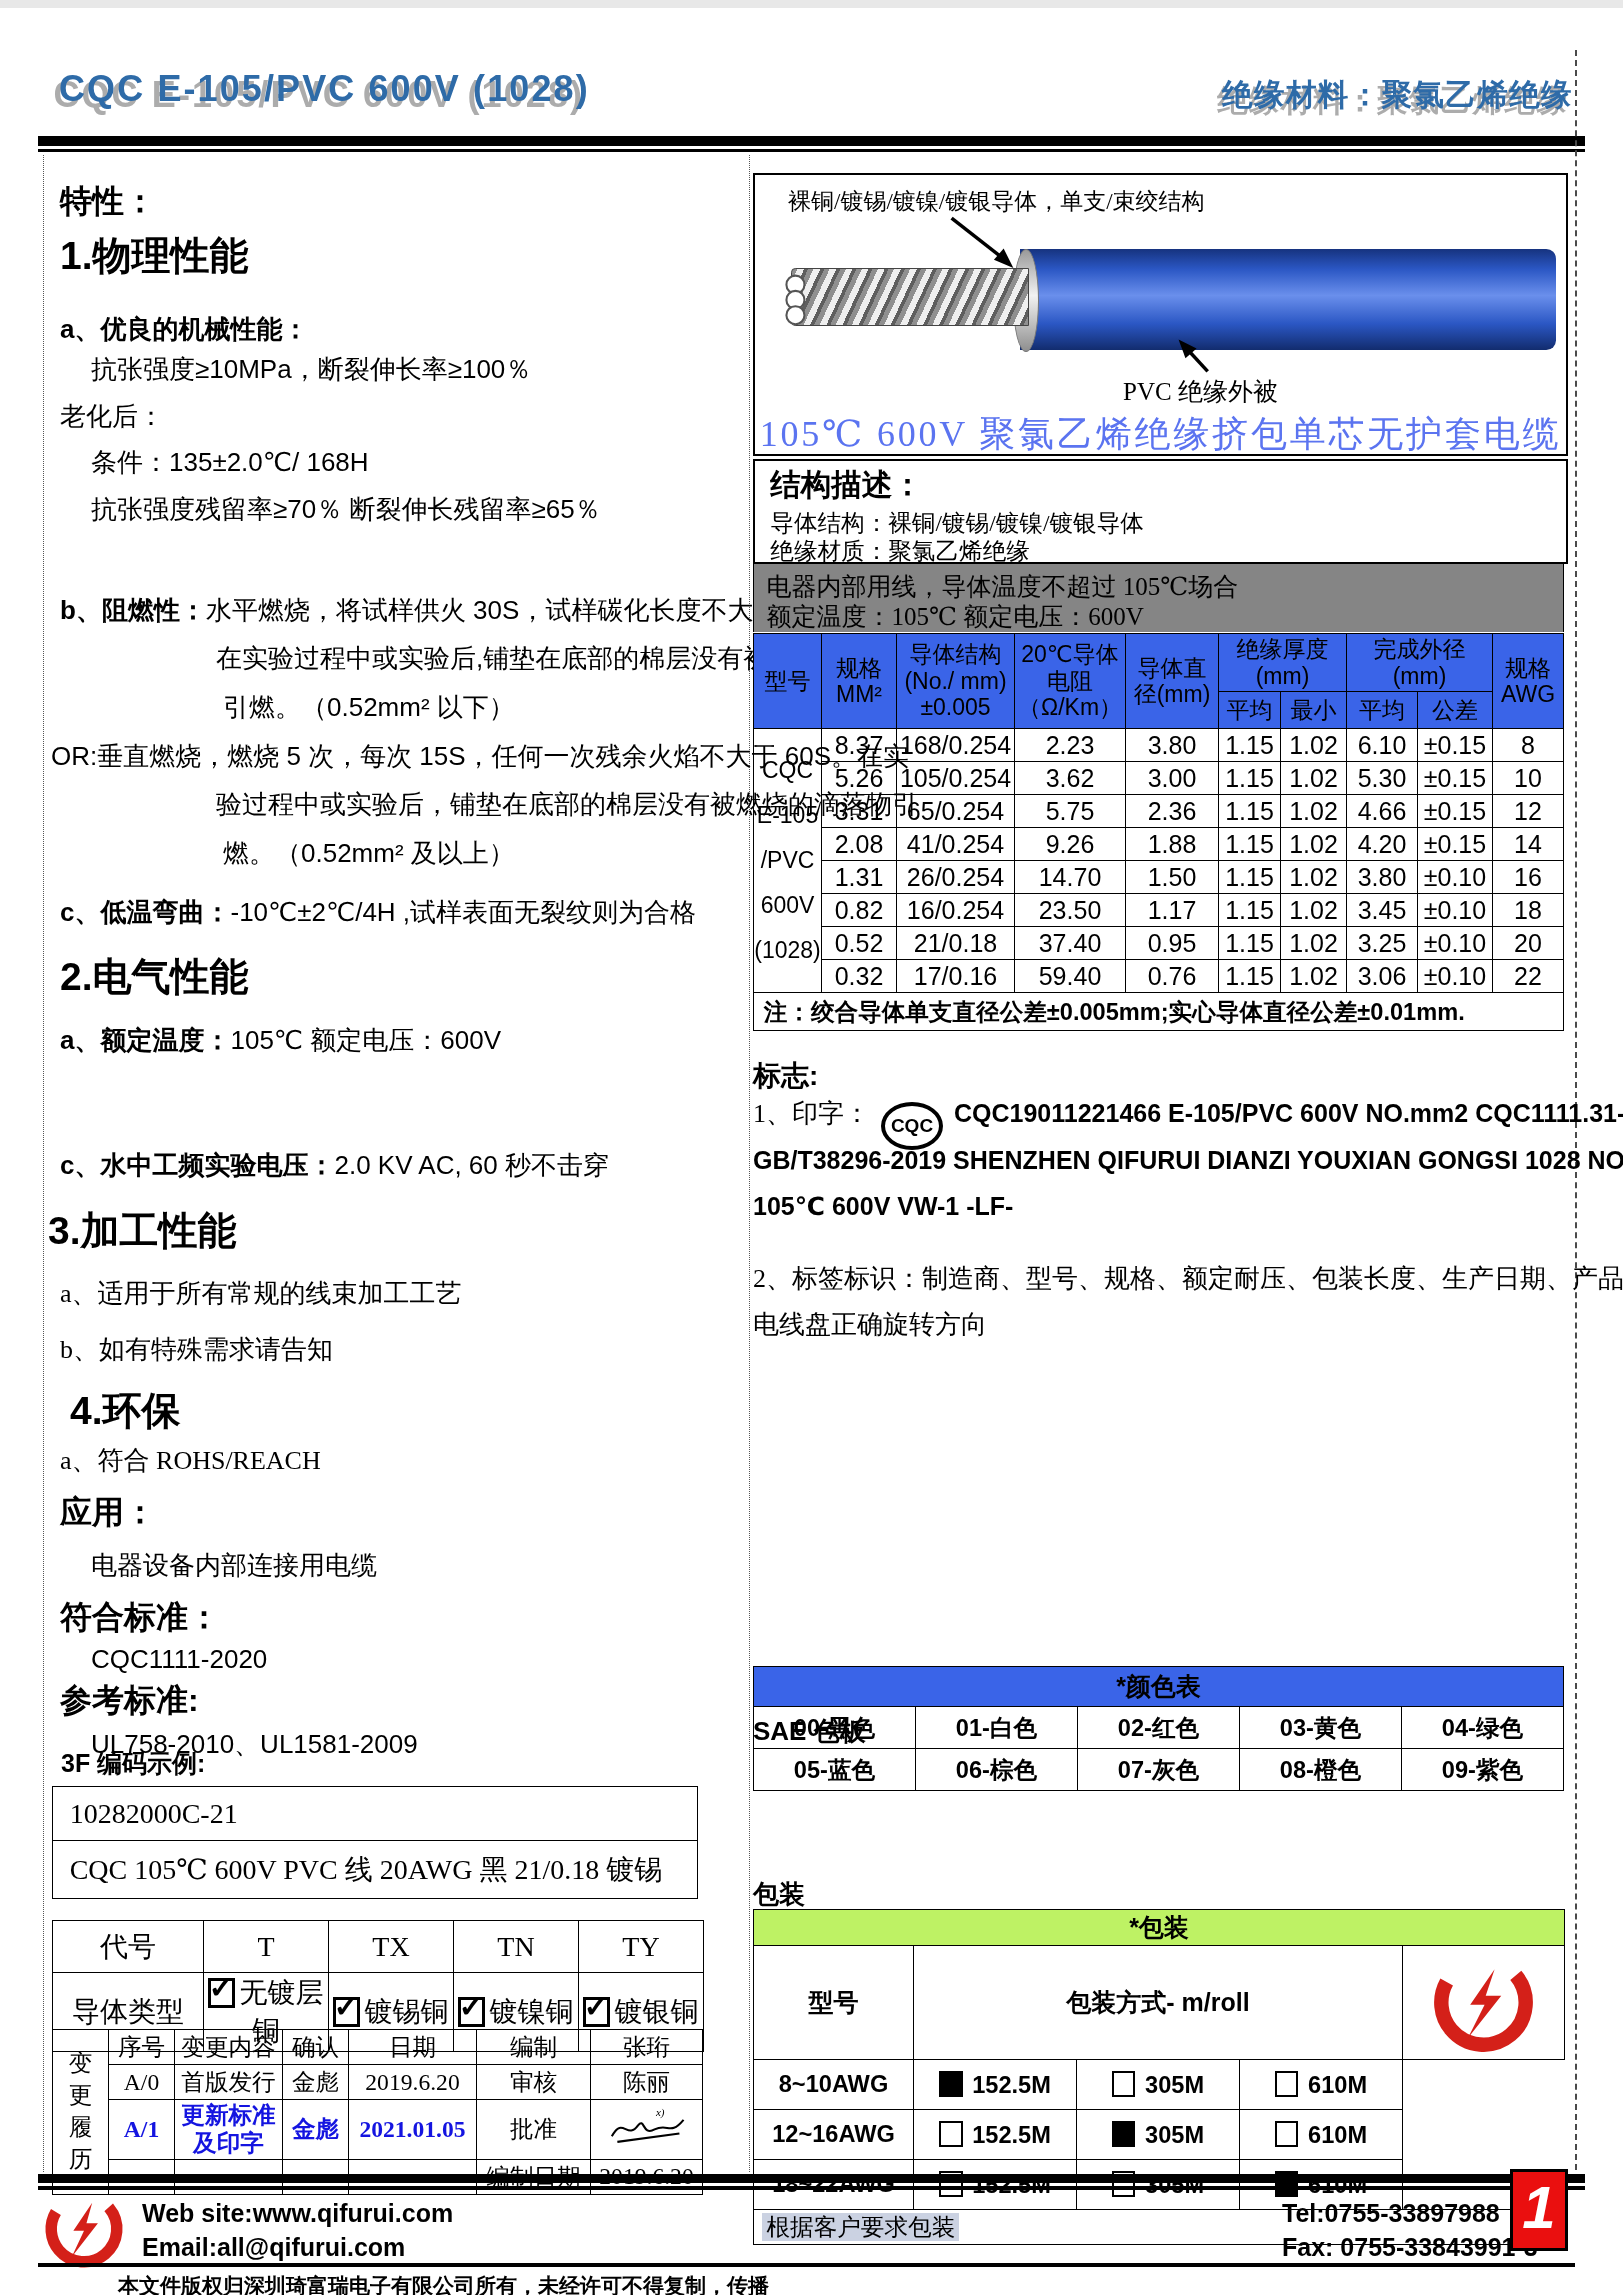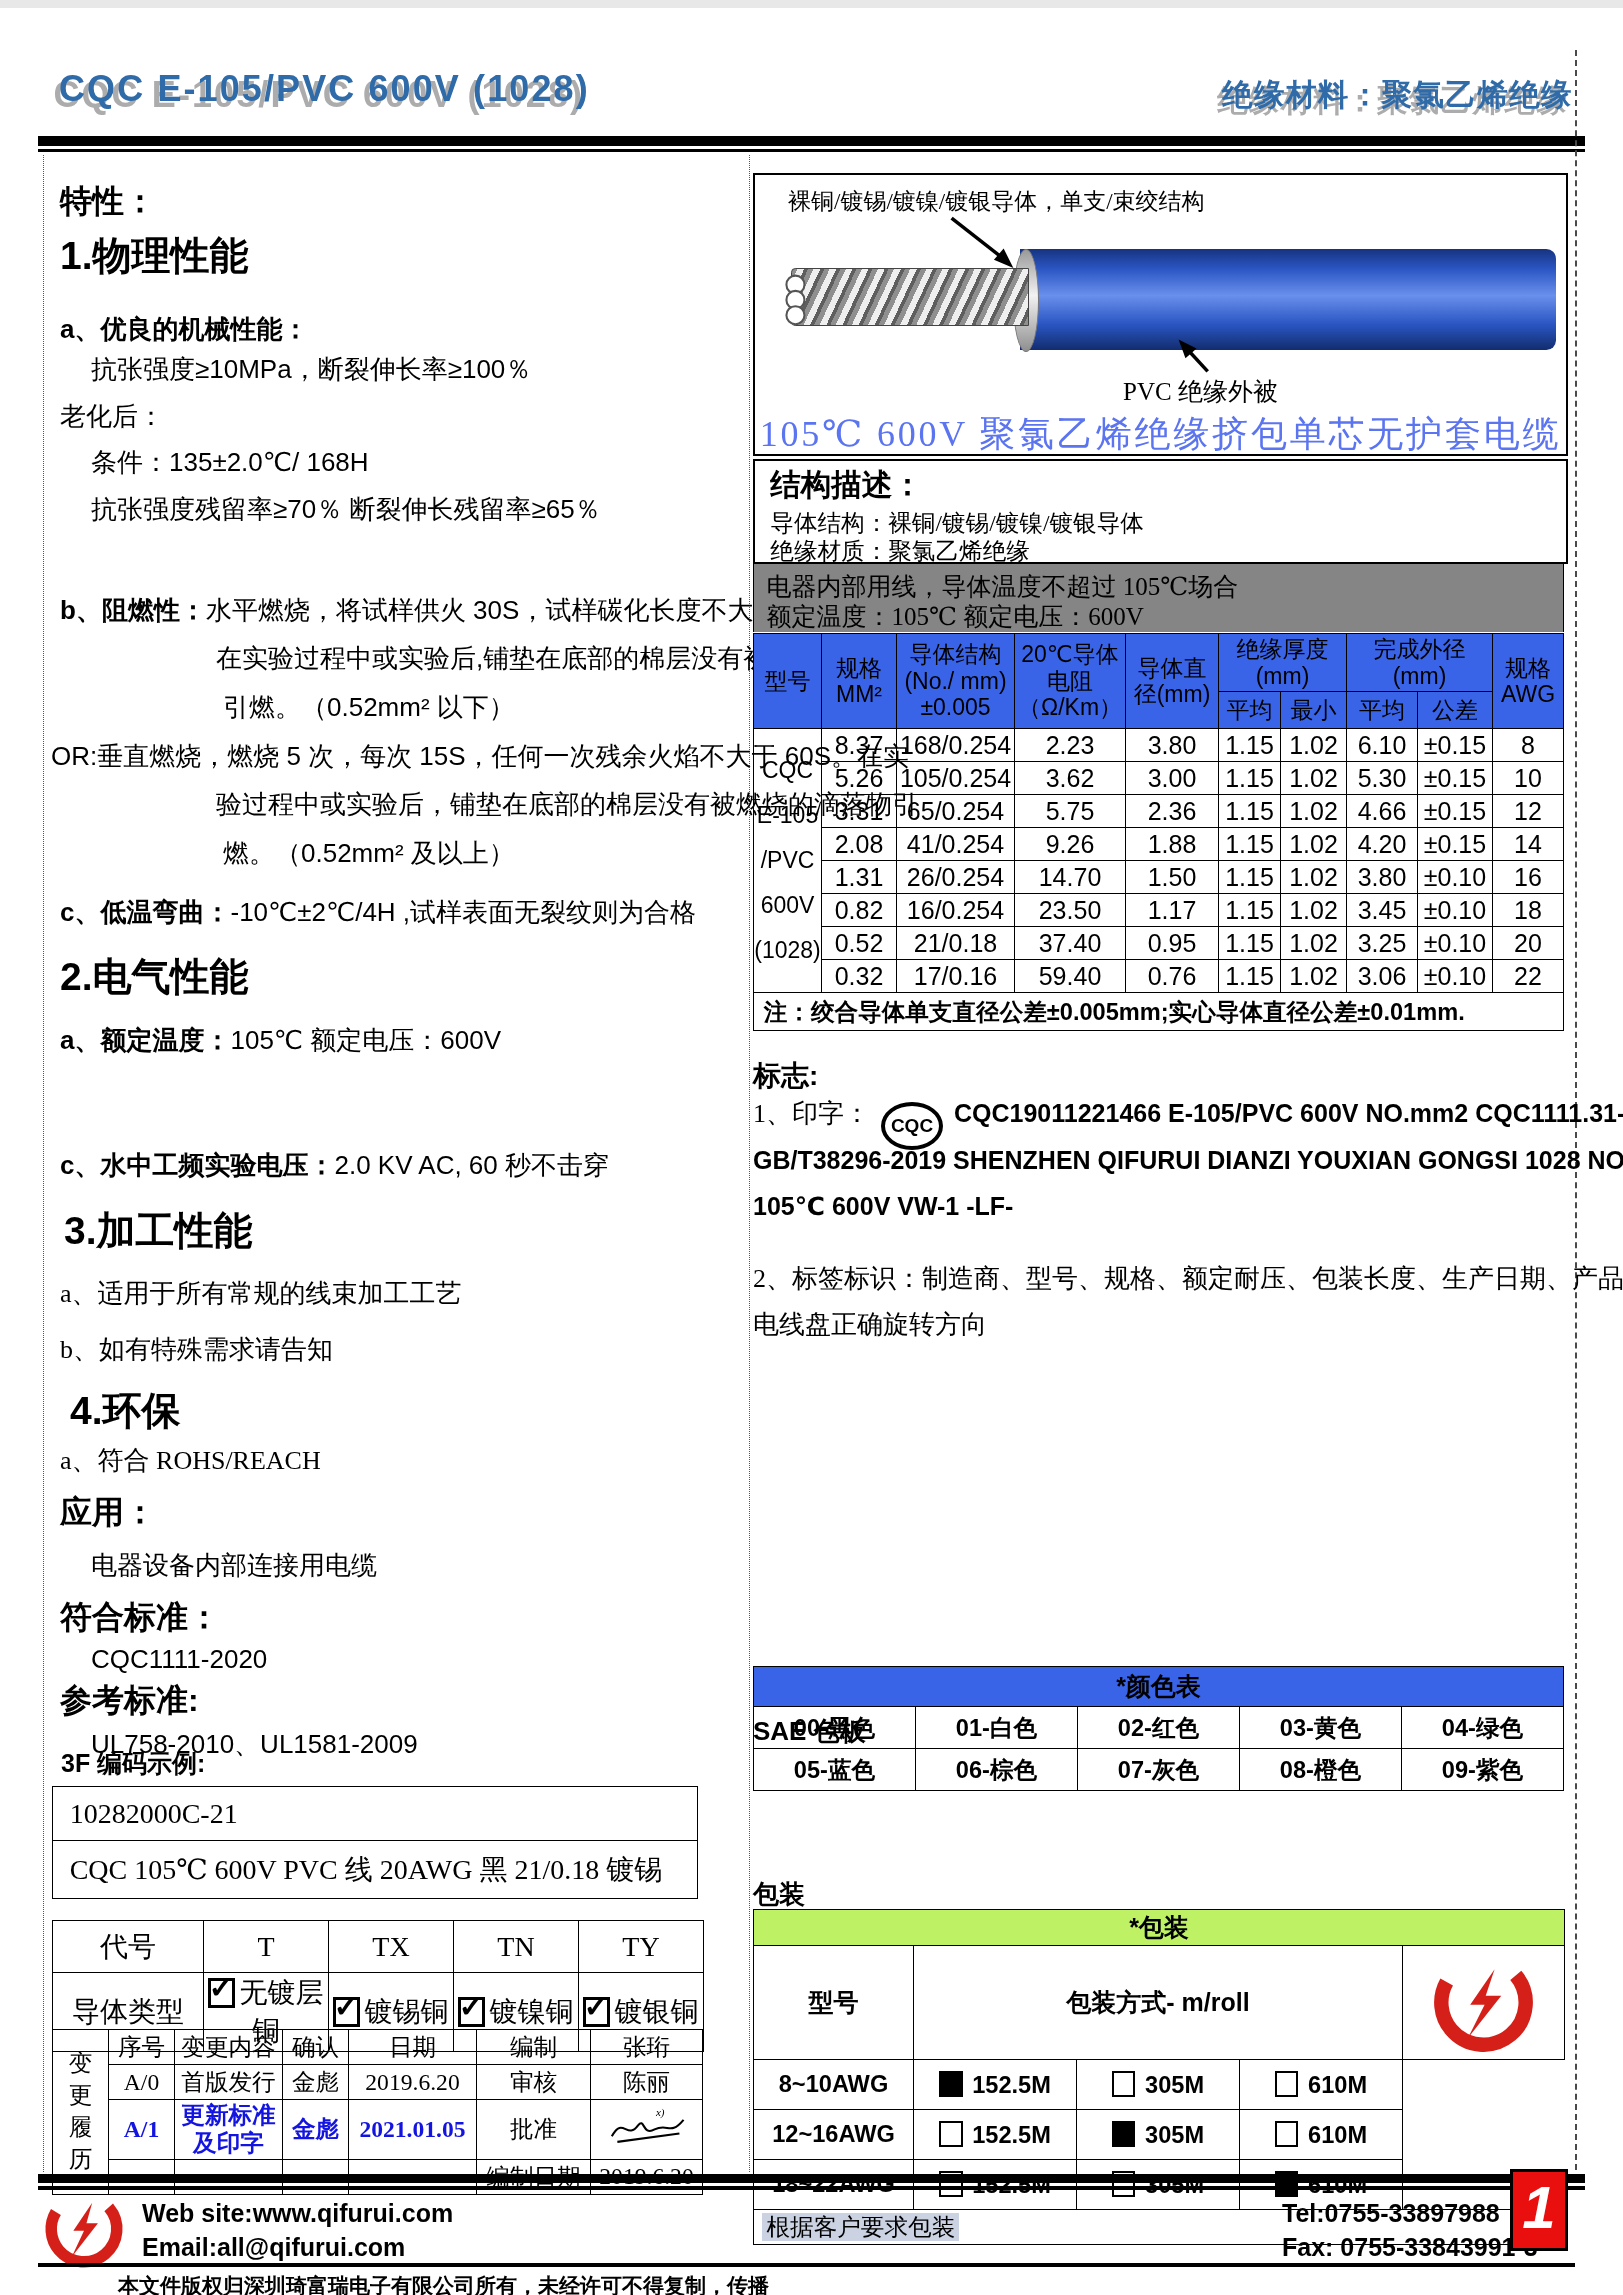--- a/index.html
+++ b/index.html
@@ -213,21 +213,21 @@
     <div class="tl body38" style="left:7px; top:584px;">OR:垂直燃烧，燃烧 5 次，每次 15S，任何一次残余火焰不大于 60S。在实</div>
     <div class="tl body38" style="left:172px; top:632px;">验过程中或实验后，铺垫在底部的棉层没有被燃烧的滴落物引</div>
     <div class="tl body38" style="left:179px; top:681px;">燃。（0.52mm² 及以上）</div>
 
     <div class="tl body38" style="left:16px; top:740px;"><span class="lbl">c、低温弯曲：</span><span>-10℃±2℃/4H ,试样表面无裂纹则为合格</span></div>
 
     <div class="tl h2" style="left:16px; top:795px;">2.电气性能</div>
     <div class="tl body38" style="left:16px; top:868px;"><span class="lbl">a、额定温度：</span><span>105℃    额定电压：600V</span></div>
     <div class="tl body38" style="left:16px; top:993px;"><span class="lbl">c、水中工频实验电压：</span><span>2.0 KV AC, 60 秒不击穿</span></div>
 
-    <div class="tl h2" style="left:20px; top:1049px;text-align:right;">3.加工性能</div>
+    <div class="tl h2" style="left:4px; top:1049px;text-align:right;">3.加工性能</div>
     <div class="tl body38 serif" style="left:16px; top:1121px;">a、适用于所有常规的线束加工工艺</div>
     <div class="tl body38 serif" style="left:16px; top:1177px;">b、如有特殊需求请告知</div>
 
     <div class="tl h2" style="left:26px; top:1229px;">4.环保</div>
     <div class="tl body38 serif" style="left:16px; top:1288px;">a、符合 ROHS/REACH</div>
 
     <div class="tl h1" style="left:16px; top:1336px;">应用：</div>
     <div class="tl body38 serif" style="left:47px; top:1393px;">电器设备内部连接用电缆</div>
 
     <div class="tl h1" style="left:16px; top:1441px;">符合标准：</div>

